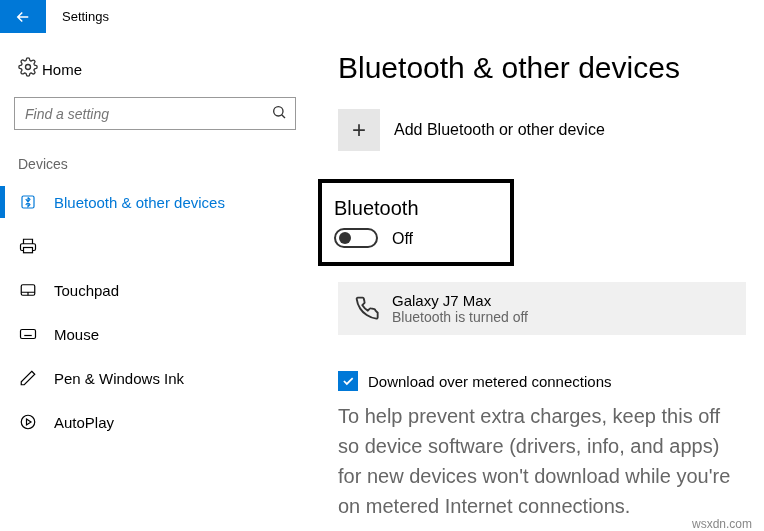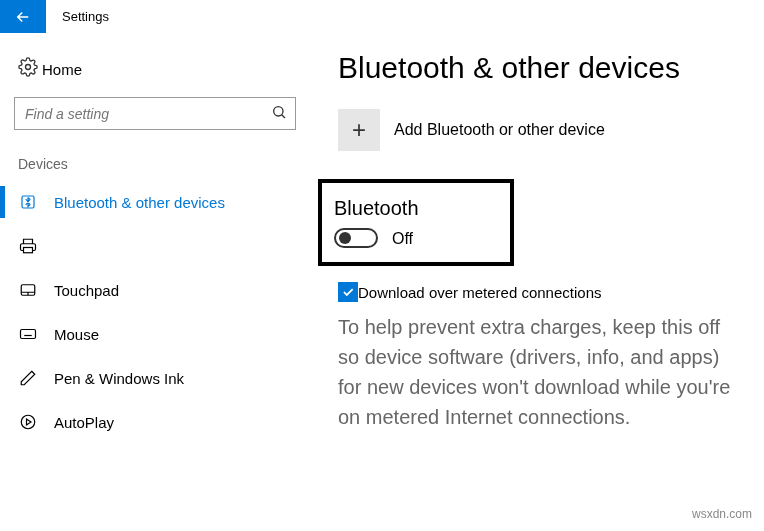--- a/index.html
+++ b/index.html
@@ -168,40 +168,41 @@
       gap: 12px;
       padding: 10px 14px;
       margin-bottom: 36px;
     }
     .device-card .phone-ico svg { width: 28px; height: 28px; }
     .device-card .dname { font-size: 15px; }
     .device-card .dstatus { font-size: 14px; color: #666; }
     .check-row {
       display: flex;
       align-items: center;
+      gap: 10px;
       margin-bottom: 10px;
     }
     .check-row .cbox {
       width: 20px;
       height: 20px;
       background: #0078d7;
       display: flex;
       align-items: center;
       justify-content: center;
       color: #fff;
     }
     .check-row .clabel { font-size: 15px; }
     .help-text {
       font-size: 20px;
       color: #666;
       line-height: 1.5;
     }
     .watermark {
       position: absolute;
-      bottom: 10px;
+      bottom: 0;
       right: 12px;
       font-size: 12px;
       color: #888;
       margin-left: 44px;
     }
   </style>
 </head>
 <body>
 
 <div class="header-bar">
@@ -301,20 +302,31 @@
 
     <div class="bt-box">
       <div class="bt-label">Bluetooth</div>
       <div class="toggle-row">
         <div class="toggle"></div>
         <span>Off</span>
       </div>
     </div>
 
 
+    <div class="device-card">
+      <span class="phone-ico">
+        <svg viewBox="0 0 24 24" fill="none" stroke="#333" stroke-width="1.6">
+            <path d="M22 16.92V21a1 1 0 0 1-1.11 1 19 19 0 0 1-8.28-3.07 18.7 18.7 0 0 1-5.54-5.54A19 19 0 0 1 4 5.11 1 1 0 0 1 5 4h4.09a1 1 0 0 1 1 .75l.7 3a1 1 0 0 1-.29 1L8.91 10.4a15 15 0 0 0 4.69 4.69l1.63-1.63a1 1 0 0 1 1-.29l3 .7a1 1 0 0 1 .77 1z"></path>
+          </svg>
+      </span>
+      <div>
+        <div class="dname">Galaxy J7 Max</div>
+        <div class="dstatus">Bluetooth is turned off</div>
+      </div>
+    </div>
 
     <div class="check-row">
       <div class="cbox">
         <svg width="14" height="14" viewBox="0 0 24 24" fill="none" stroke="currentColor" stroke-width="3">
             <path d="M5 12l5 5L20 7"></path>
           </svg>
       </div>
       <span class="clabel">Download over metered connections</span>
     </div>
 

